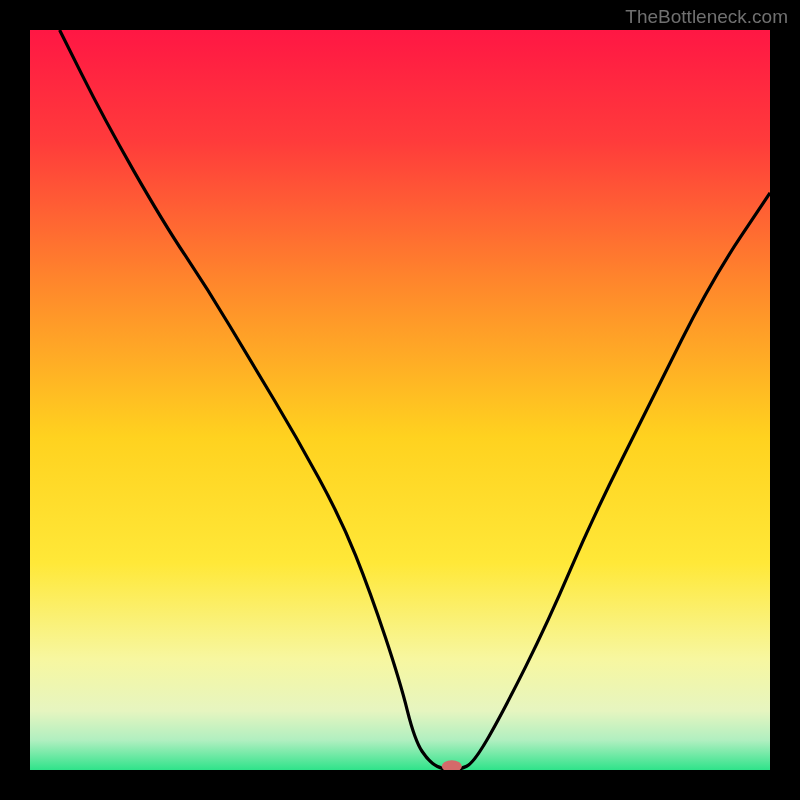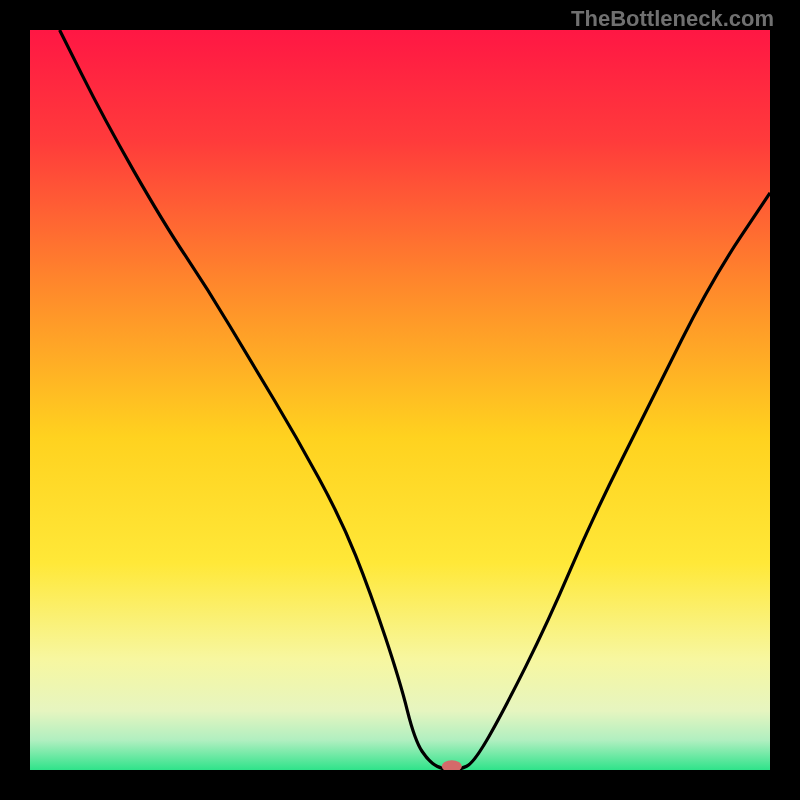--- a/index.html
+++ b/index.html
@@ -7,24 +7,24 @@
     padding: 0;
     width: 800px;
     height: 800px;
     background: #000;
     position: relative;
     overflow: hidden;
   }
   .attribution {
     position: absolute;
     top: 6px;
-    right: 26px;
+    right: 12px;
     font-family: Arial, Helvetica, sans-serif;
-    font-size: 22px;
-    font-weight: bold;
+    font-size: 19px;
+    font-weight: normal;
     color: #707070;
     z-index: 10;
   }
   .plot-area {
     position: absolute;
     left: 30px;
     top: 30px;
     width: 740px;
     height: 740px;
   }

